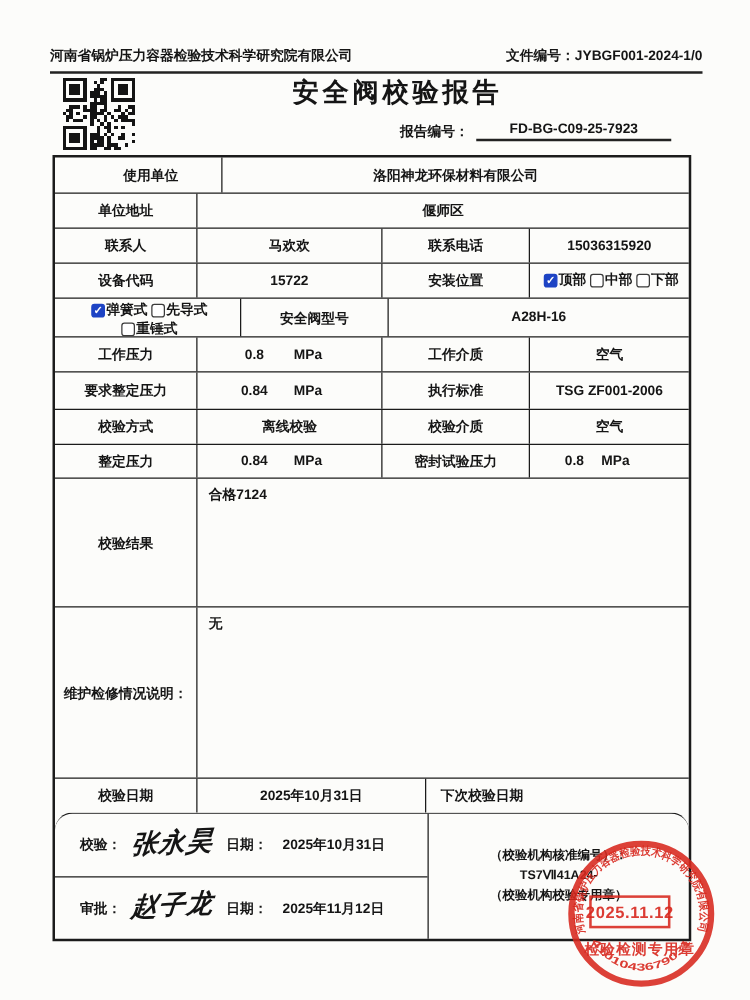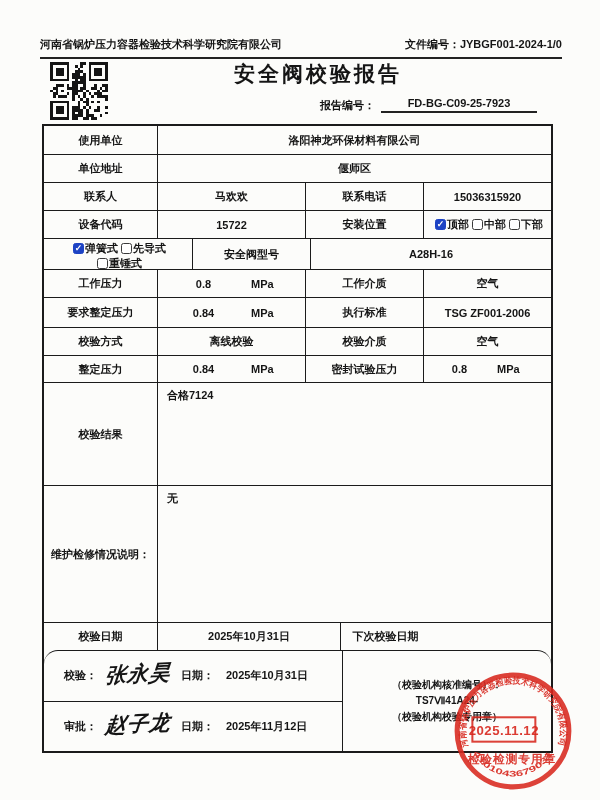--- a/index.html
+++ b/index.html
@@ -32,35 +32,35 @@
     display:inline-block;min-width:148px;text-align:center;
     border-bottom:2px solid #222;padding:0 4px 2px 4px;
   }
   
   .tbl{
     position:absolute;left:42px;top:124px;width:511px;
     border:2px solid #1b1b1b;box-sizing:border-box;
     font-size:11px;
   }
   .row{display:flex;border-top:1.5px solid #1b1b1b;}
-  .row:first-child{border-top:none;}
+  .row:first-child{border-top:none;padding-left:20px;}
   .cell{
     border-left:1.5px solid #1b1b1b;box-sizing:border-box;
     display:flex;align-items:center;justify-content:center;
     text-align:center;overflow:hidden;
   }
   .cell:first-child{border-left:none;}
   .lblc{font-weight:700;}
   .valc{font-weight:600;text-align:center;}
   .w1{width:113px;}.w2{width:148px;}.w3{width:118px;}.w4{flex:1;}
   .d1{width:113px;}.d2{width:183px;}.d3{width:90px;}.d4{flex:1;margin-top:27px;}
   .h28{height:28px;}.h27{height:27px;}.h30{height:30px;}.h29{height:29px;}.h26{height:26px;}
   .big1{height:102px;}.big2{height:136px;}
   .topleft{align-items:flex-start;justify-content:flex-start;text-align:left;padding:5px 9px;}
-  .unitcell{padding:0 10px;}
+  .unitcell{padding:0 26px;}
   .unitcell .num{flex:1;text-align:center;font-weight:600;}
   .unitcell .unit{width:44px;text-align:left;font-weight:600;margin-left:12px;}
   
   .chk{flex-wrap:wrap;line-height:1.35;padding:2px 3px;}
   .opt{display:inline-flex;align-items:center;white-space:nowrap;font-weight:700;}
   .cb{
     width:11px;height:11px;border:1.5px solid #3a3a3a;border-radius:2.5px;
     display:inline-flex;align-items:center;justify-content:center;
     margin:0 1px 0 3px;background:#fff;box-sizing:border-box;flex:none;
   }

